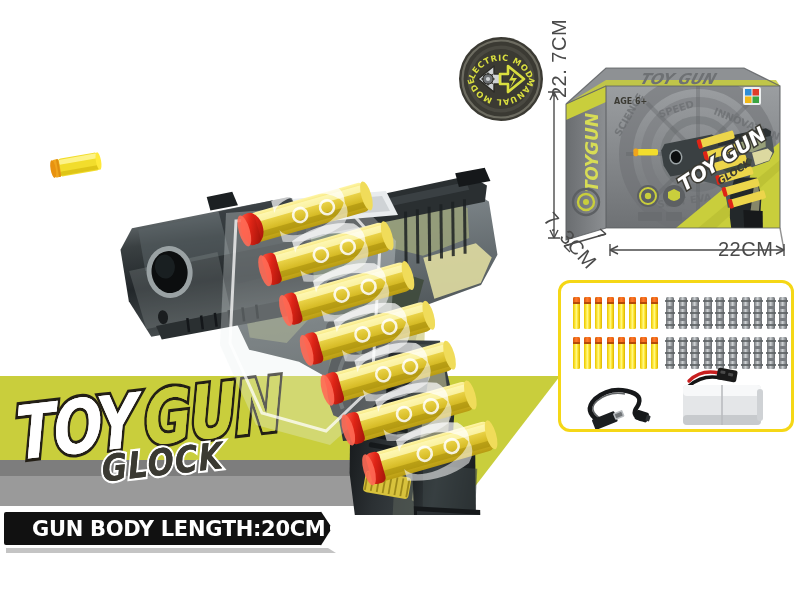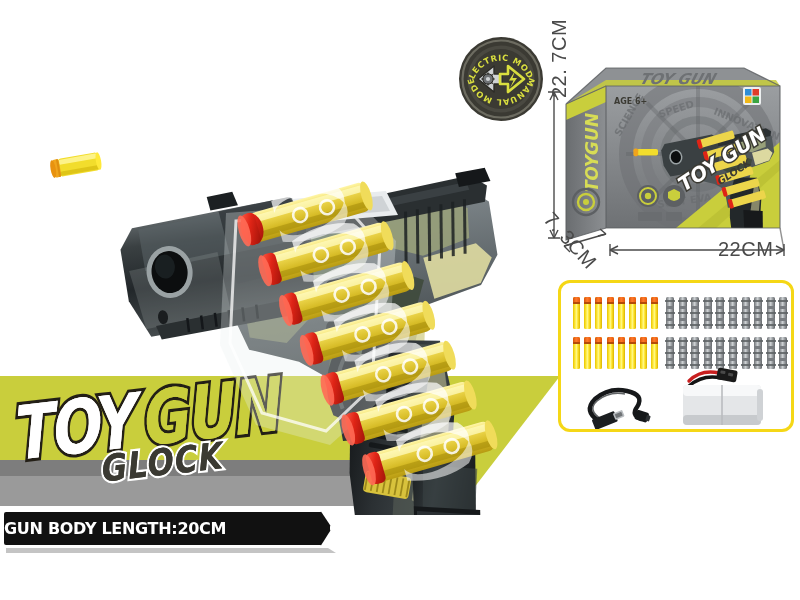--- a/index.html
+++ b/index.html
@@ -130,22 +130,23 @@
     border: 2px solid #ffffff;
     border-radius: 4px;
     clip-path: polygon(0 0, 318px 0, 330px 18px, 318px 37px, 0 37px);
     display: flex;
     align-items: center;
   }
   #length-bar .txt {
     color: #ffffff;
     font-family: "DejaVu Sans", sans-serif;
     font-weight: bold;
-    font-size: 16px;
+    font-size: 21px;
     letter-spacing: -0.3px;
+    padding-left: 28px;
     white-space: nowrap;
   }
   #length-bar-shadow {
     position: absolute;
     left: 6px; top: 548px;
     width: 330px; height: 5px;
     background: #c4c4c4;
     clip-path: polygon(0 0, 322px 0, 330px 5px, 0 5px);
   }
 

